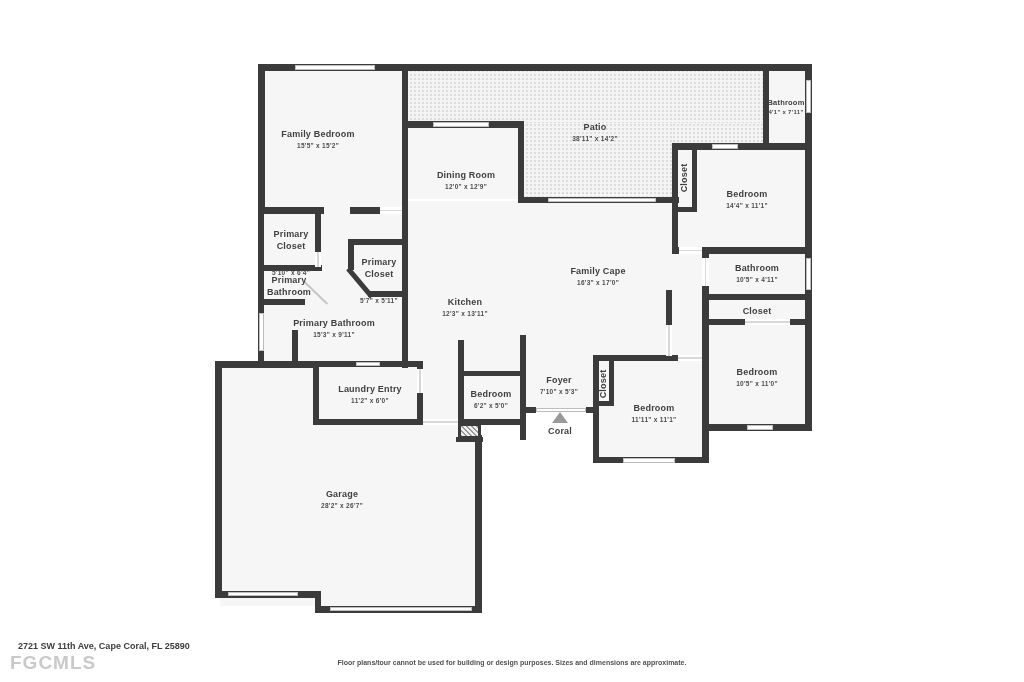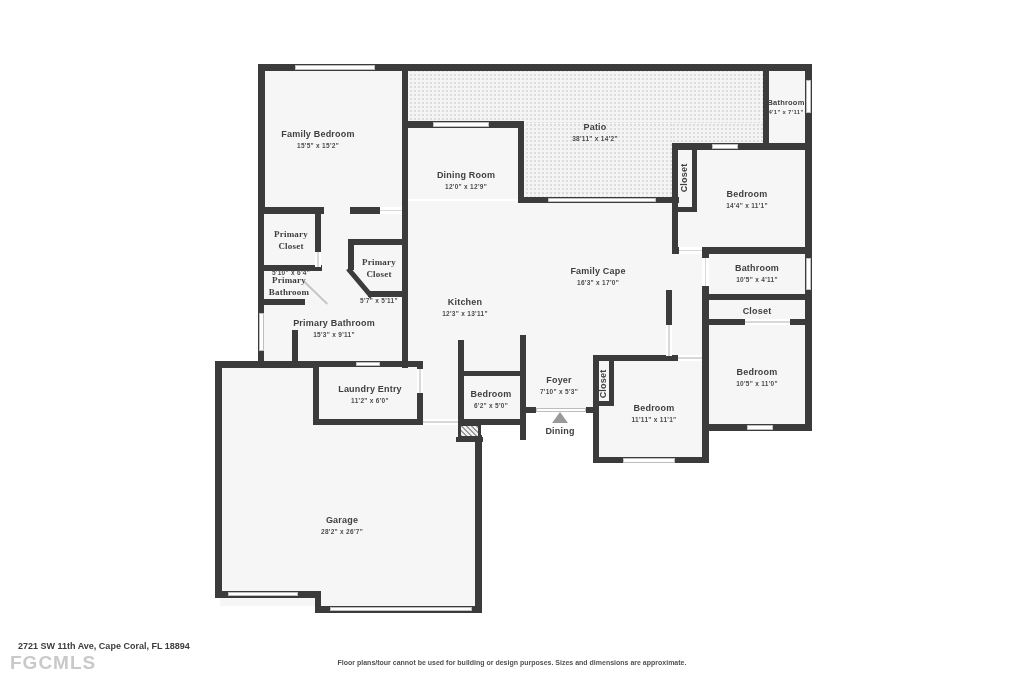--- a/index.html
+++ b/index.html
@@ -15,21 +15,21 @@
   .opn-v{position:absolute;background:linear-gradient(90deg,#fff 38%,#d8d8d8 38%,#d8d8d8 62%,#fff 62%);}
   .diag{position:absolute;background:#3b3b3b;transform-origin:0 0;}
   .dline{position:absolute;background:#c6c6c6;transform-origin:0 0;}
   .hatch{position:absolute;background:repeating-linear-gradient(45deg,#9a9a9a 0,#9a9a9a 1px,#f0f0f0 1px,#f0f0f0 3.5px);
          border:3px solid #3b3b3b;box-sizing:border-box;}
   .lbl{position:absolute;transform:translate(-50%,-50%);text-align:center;color:#3f3f3f;
        font-weight:bold;line-height:1.3;white-space:nowrap;}
   .lbl .nm{display:block;font-size:9px;letter-spacing:.2px;}
   .lbl .dm{display:block;font-size:6.5px;color:#4c4c4c;margin-top:1px;letter-spacing:.3px;}
   .lbl.wrap{white-space:normal;}
-  .lbl.wrap .nm{width:56px;margin:17px auto;font-family:Liberation Serif, serif;}
+  .lbl.wrap .nm{width:56px;margin:17px auto;}
   .lbl.tiny .nm{font-size:7.5px;}
   .lbl.tiny .dm{font-size:6px;}
   .lbl.vert{transform:translate(-50%,-50%) rotate(-90deg);}
   .tri{position:absolute;width:0;height:0;border-left:8px solid transparent;
        border-right:8px solid transparent;border-bottom:11px solid #9a9a9a;}
   .addr{position:absolute;left:18px;top:641px;font-size:9px;font-weight:bold;color:#3c3c3c;}
   .logo{position:absolute;left:10px;top:652px;font-size:19px;font-weight:bold;color:#c9c9c9;letter-spacing:1px;}
   .disc{position:absolute;left:0;right:0;top:659px;text-align:center;font-size:7px;font-weight:bold;color:#515151;}
 </style>
 </head>
@@ -204,27 +204,27 @@
     <span class="nm">Foyer</span>
     <span class="dm">7'10" x 5'3"</span>
   </div>
   <div class="lbl vert" style="left:604px;top:384px">
     <span class="nm">Closet</span>
   </div>
   <div class="lbl" style="left:654px;top:414px">
     <span class="nm">Bedroom</span>
     <span class="dm">11'11" x 11'1"</span>
   </div>
-  <div class="lbl" style="left:342px;top:526px">
+  <div class="lbl" style="left:342px;top:500px">
     <span class="nm">Garage</span>
     <span class="dm">28'2" x 26'7"</span>
   </div>
 
   <div class="tri" style="left:552px;top:412px"></div>
   <div class="lbl" style="left:560px;top:432px">
-    <span class="nm">Dining</span>
-  </div>
-
-  <div class="addr">2721 SW 11th Ave, Cape Coral, FL 18894</div>
+    <span class="nm">Coral</span>
+  </div>
+
+  <div class="addr">2721 SW 11th Ave, Cape Coral, FL 25890</div>
   <div class="logo">FGCMLS</div>
   <div class="disc">Floor plans/tour cannot be used for building or design purposes. Sizes and dimensions are approximate.</div>
 
 </div>
 
 </body></html>

